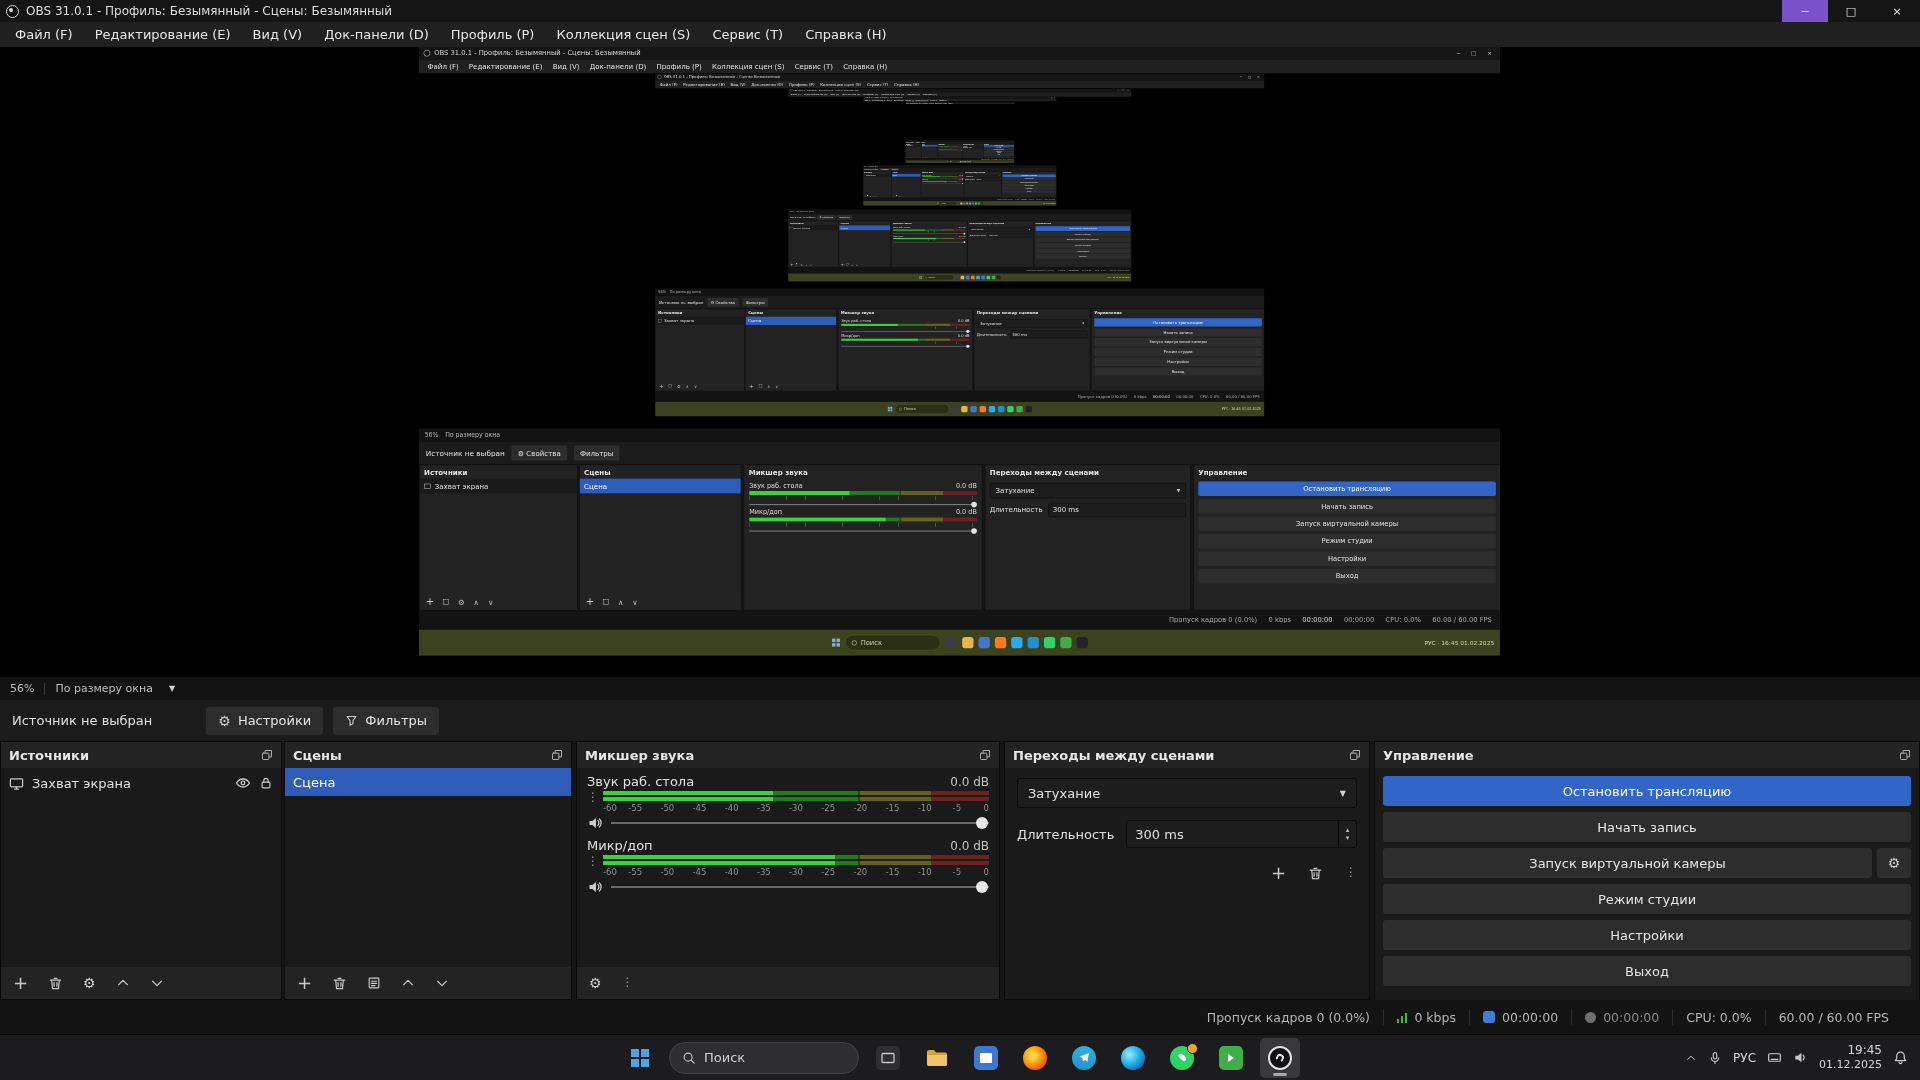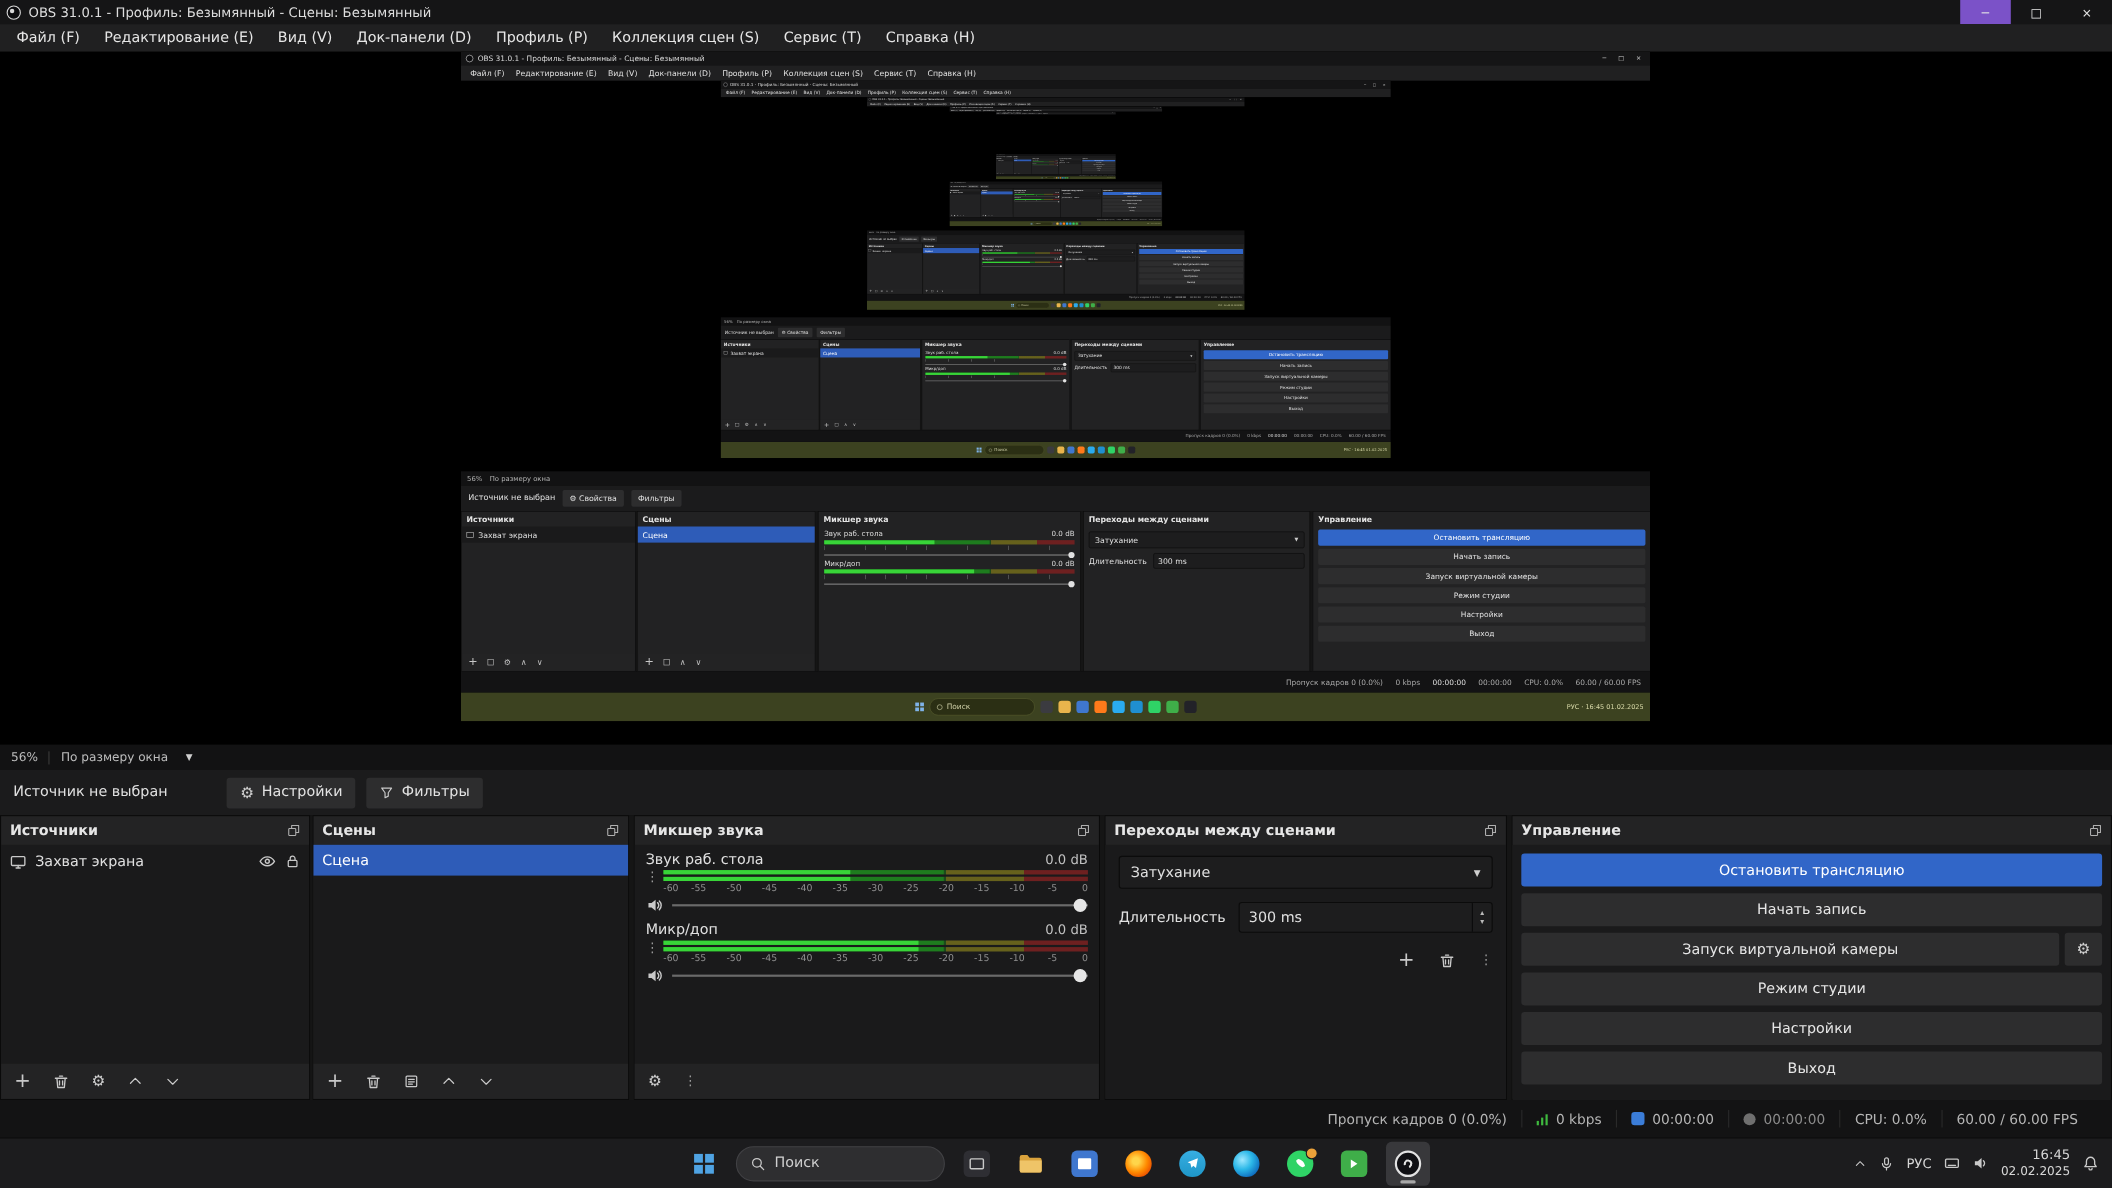--- a/index.html
+++ b/index.html
@@ -1232,21 +1232,21 @@
       <span>РУС</span>
       <svg class="ico" width="15" height="15" viewBox="0 0 16 16">
           <rect x="1.8" y="4" width="12.4" height="8" rx="1"></rect>
           <path d="M4.5 10h7"></path>
         </svg>
       <svg class="ico" width="15" height="15" viewBox="0 0 16 16">
           <path d="M2.5 6v4h2.8L9 13V3L5.3 6z" fill="#c9c9c9" stroke="none"></path>
           <path d="M10.8 5.6a3.2 3.2 0 0 1 0 4.8"></path>
         </svg>
       <div class="tray-time">
-        <span>16:45</span>
-        <span class="d">02.02.2025</span>
+        <span>19:45</span>
+        <span class="d">01.12.2025</span>
       </div>
       <svg class="ico" width="15" height="15" viewBox="0 0 16 16">
           <path d="M8 2.2a4 4 0 0 1 4 4V9l1.5 2.3h-11L4 9V6.2a4 4 0 0 1 4-4zM6.5 13a1.5 1.5 0 0 0 3 0"></path>
         </svg>
     </div>
   </div>
 </div>
 
 </body></html>

